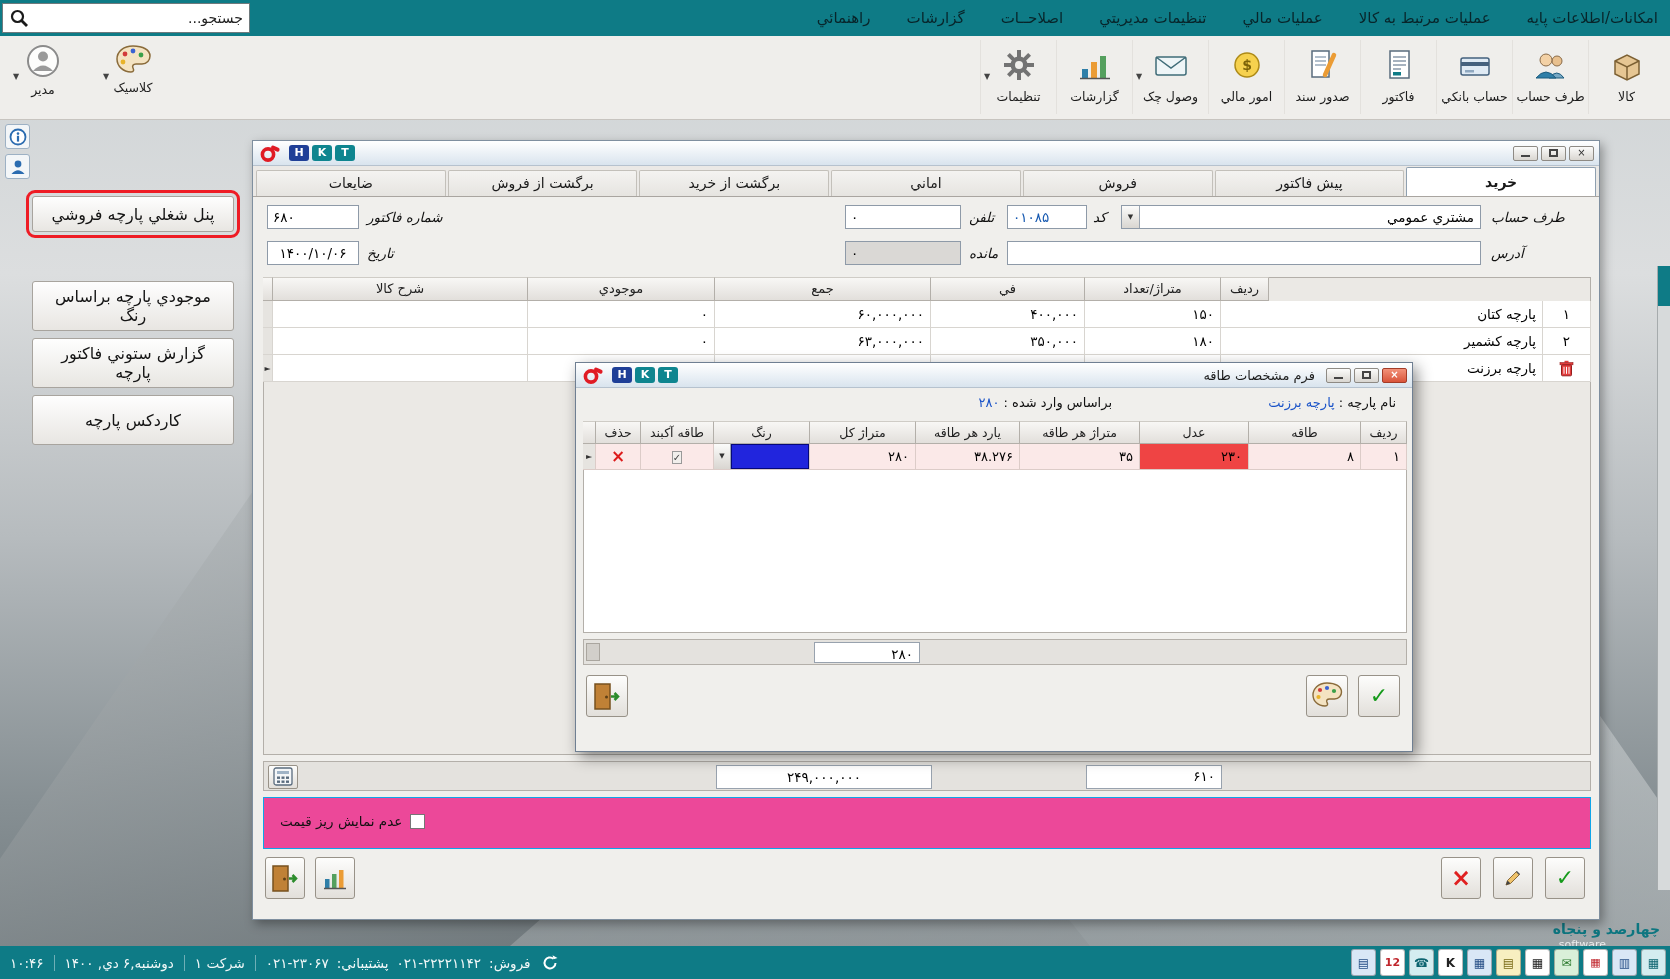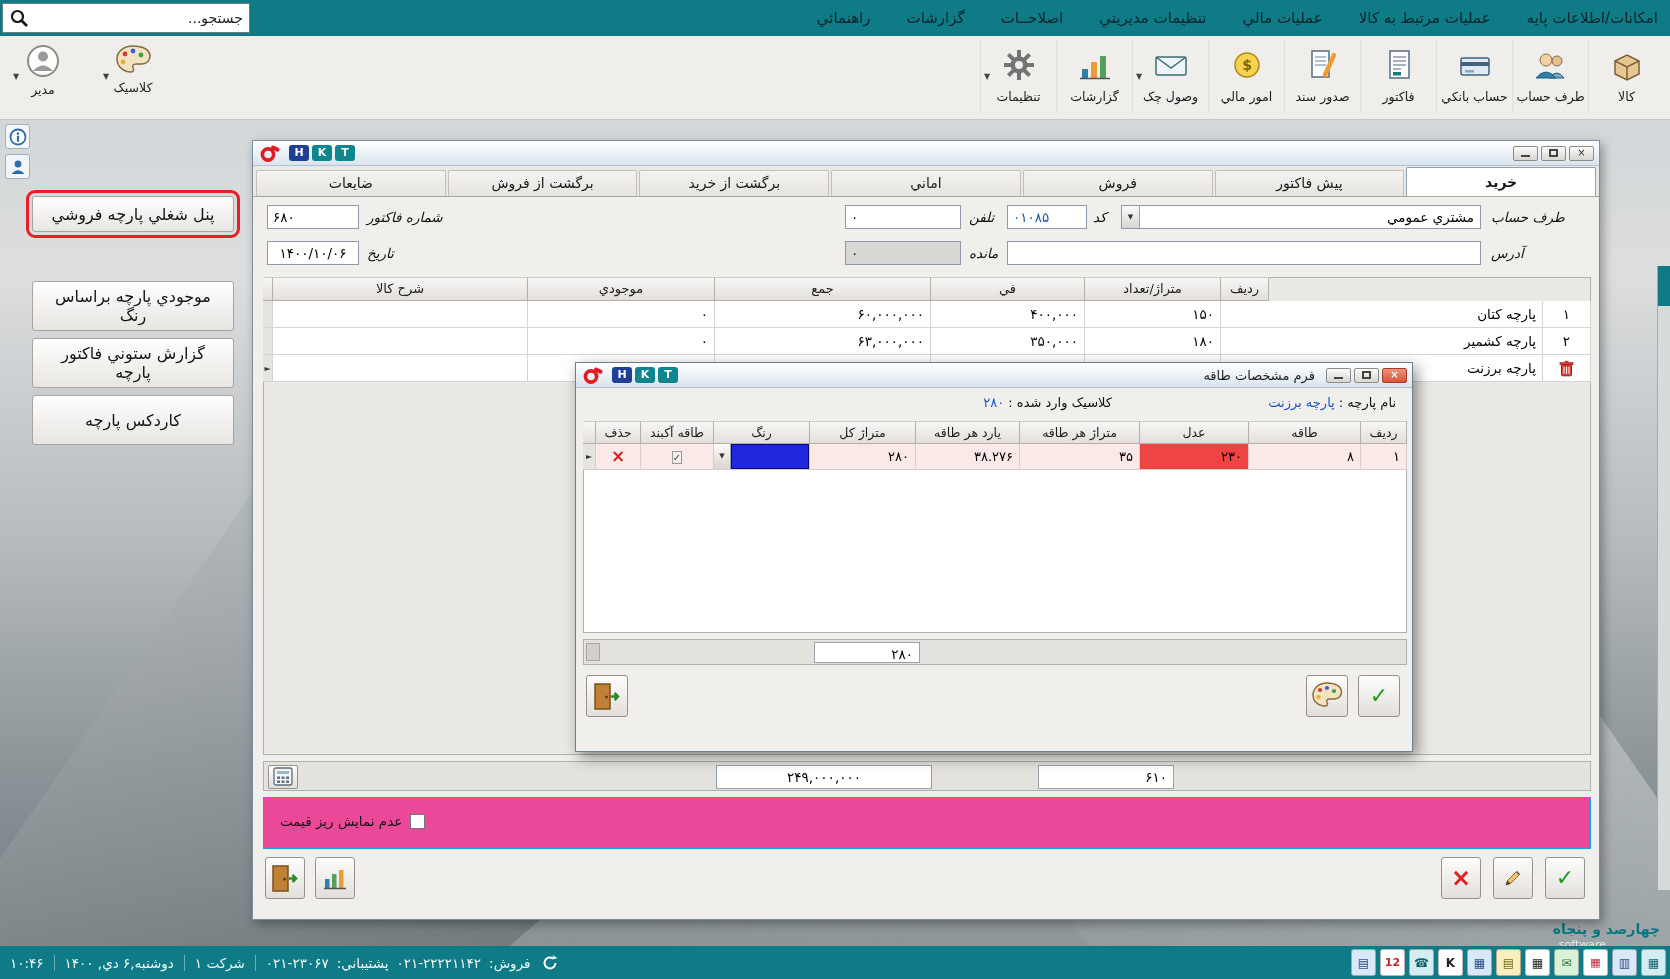--- a/index.html
+++ b/index.html
@@ -453,21 +453,21 @@
               <rect x="5" y="9.5" width="3" height="2.4"></rect>
               <rect x="9.5" y="9.5" width="3" height="2.4"></rect>
               <rect x="14" y="9.5" width="3" height="2.4"></rect>
               <rect x="5" y="13.5" width="3" height="2.4"></rect>
               <rect x="9.5" y="13.5" width="3" height="2.4"></rect>
               <rect x="14" y="13.5" width="3" height="2.4"></rect>
             </g>
           </svg>
       </span>
       <span class="tot-box num" style="left:452px; width:216px; text-align:center;">۲۴۹,۰۰۰,۰۰۰</span>
-      <span class="tot-box num" style="left:774px; width:136px; text-align:right; padding:0 6px;">۶۱۰</span>
+      <span class="tot-box num" style="left:822px; width:136px; text-align:right; padding:0 6px;font-family:Liberation Serif, serif;">۶۱۰</span>
     </div>
 
     <div class="opts">
       <div class="cb-group">
         <span class="cbx-empty"></span>
         <span class="cb-label">عدم نمایش ریز قیمت</span>
       </div>
     </div>
 
     <div class="bbtn" style="left:12px;">
@@ -521,21 +521,21 @@
         </span>
       <span class="wbtn close-red">×</span>
     </div>
 
     <div class="m-info">
       <span class="pair" style="right:16px;">
         <span>نام پارچه :</span>
         <span class="blue">پارچه برزنت</span>
       </span>
       <span class="pair" style="right:300px;">
-        <span>کلاسیک وارد شده :</span>
+        <span>براساس وارد شده :</span>
         <span class="blue">۲۸۰</span>
       </span>
     </div>
 
     <div class="m-grid-bg"></div>
 
     <div class="m-head">
       <div class="mh mc-sel"></div>
       <div class="mh mc-del">حذف</div>
       <div class="mh mc-akb">طاقه آکبند</div>

